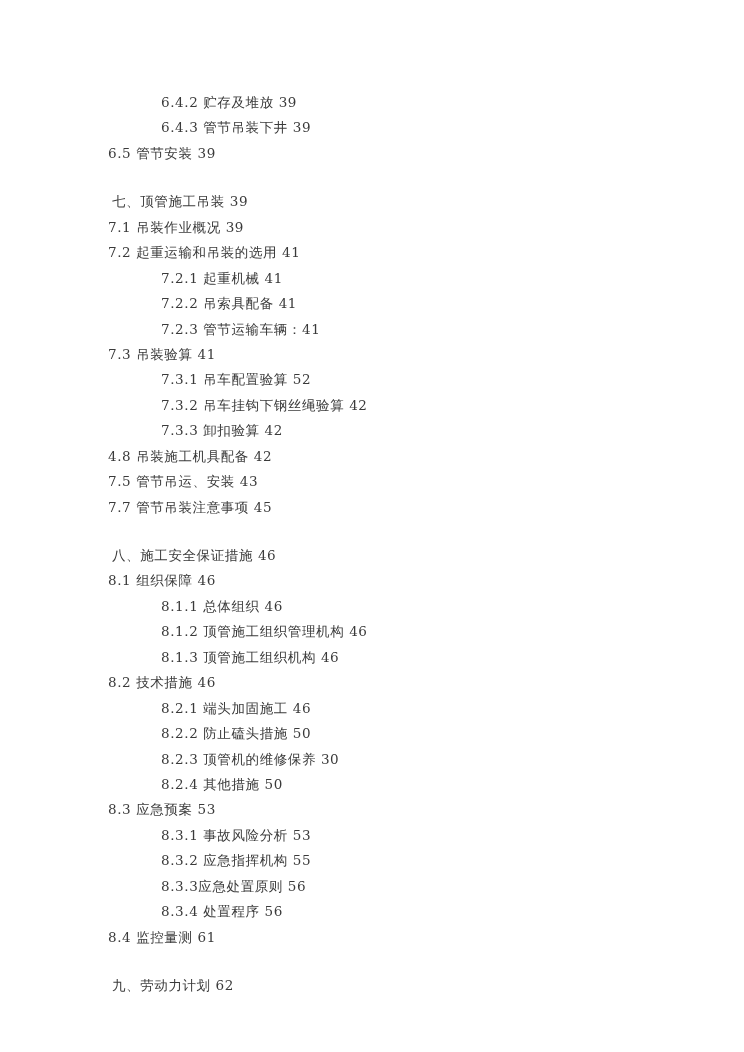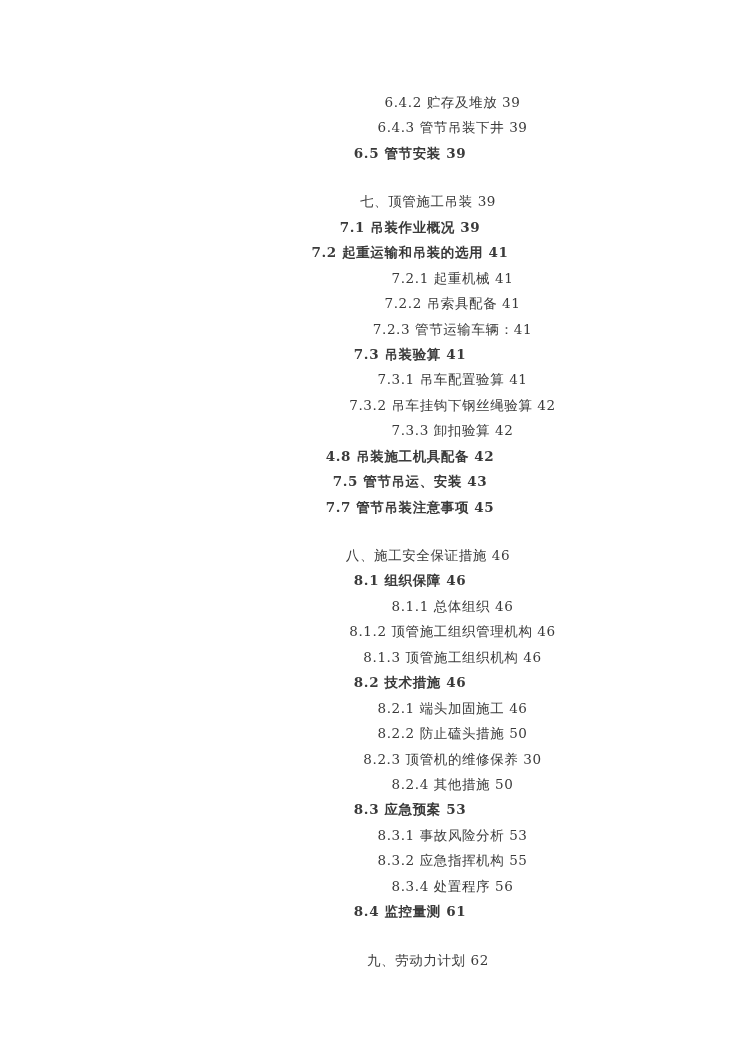--- a/index.html
+++ b/index.html
@@ -21,57 +21,57 @@
   .toc {
     position: absolute;
     top: 90px;
     left: 0;
     right: 0;
   }
   .toc-line {
     height: 25.45px;
     line-height: 25.45px;
     white-space: pre;
-    text-align: center;
   }
   .lvl1 { padding-left: 112px; margin-top: 23px; }
-  .lvl2 { padding-left: 76px; font-weight: bold; }
+  .lvl2 { padding-left: 108px; }
   .lvl3 { padding-left: 161px; }
 </style>
 </head>
 <body>
 
 <div class="page">
   <div class="toc" id="toc">
       <div class="toc-line lvl3">6.4.2 贮存及堆放 39</div>
       <div class="toc-line lvl3">6.4.3 管节吊装下井 39</div>
       <div class="toc-line lvl2">6.5 管节安装 39</div>
       <div class="toc-line lvl1">七、顶管施工吊装 39</div>
       <div class="toc-line lvl2">7.1 吊装作业概况 39</div>
       <div class="toc-line lvl2">7.2 起重运输和吊装的选用 41</div>
       <div class="toc-line lvl3">7.2.1 起重机械 41</div>
       <div class="toc-line lvl3">7.2.2 吊索具配备 41</div>
       <div class="toc-line lvl3">7.2.3 管节运输车辆：41</div>
       <div class="toc-line lvl2">7.3 吊装验算 41</div>
-      <div class="toc-line lvl3">7.3.1 吊车配置验算 41</div>
+      <div class="toc-line lvl3">7.3.1 吊车配置验算 52</div>
       <div class="toc-line lvl3">7.3.2 吊车挂钩下钢丝绳验算 42</div>
       <div class="toc-line lvl3">7.3.3 卸扣验算 42</div>
       <div class="toc-line lvl2">4.8 吊装施工机具配备 42</div>
       <div class="toc-line lvl2">7.5 管节吊运、安装 43</div>
       <div class="toc-line lvl2">7.7 管节吊装注意事项 45</div>
       <div class="toc-line lvl1">八、施工安全保证措施 46</div>
       <div class="toc-line lvl2">8.1 组织保障 46</div>
       <div class="toc-line lvl3">8.1.1 总体组织 46</div>
       <div class="toc-line lvl3">8.1.2 顶管施工组织管理机构 46</div>
       <div class="toc-line lvl3">8.1.3 顶管施工组织机构 46</div>
       <div class="toc-line lvl2">8.2 技术措施 46</div>
       <div class="toc-line lvl3">8.2.1 端头加固施工 46</div>
       <div class="toc-line lvl3">8.2.2 防止磕头措施 50</div>
       <div class="toc-line lvl3">8.2.3 顶管机的维修保养 30</div>
       <div class="toc-line lvl3">8.2.4 其他措施 50</div>
       <div class="toc-line lvl2">8.3 应急预案 53</div>
       <div class="toc-line lvl3">8.3.1 事故风险分析 53</div>
       <div class="toc-line lvl3">8.3.2 应急指挥机构 55</div>
+      <div class="toc-line lvl3">8.3.3应急处置原则 56</div>
       <div class="toc-line lvl3">8.3.4 处置程序 56</div>
       <div class="toc-line lvl2">8.4 监控量测 61</div>
       <div class="toc-line lvl1">九、劳动力计划 62</div>
     </div>
 </div>
 
 </body></html>

